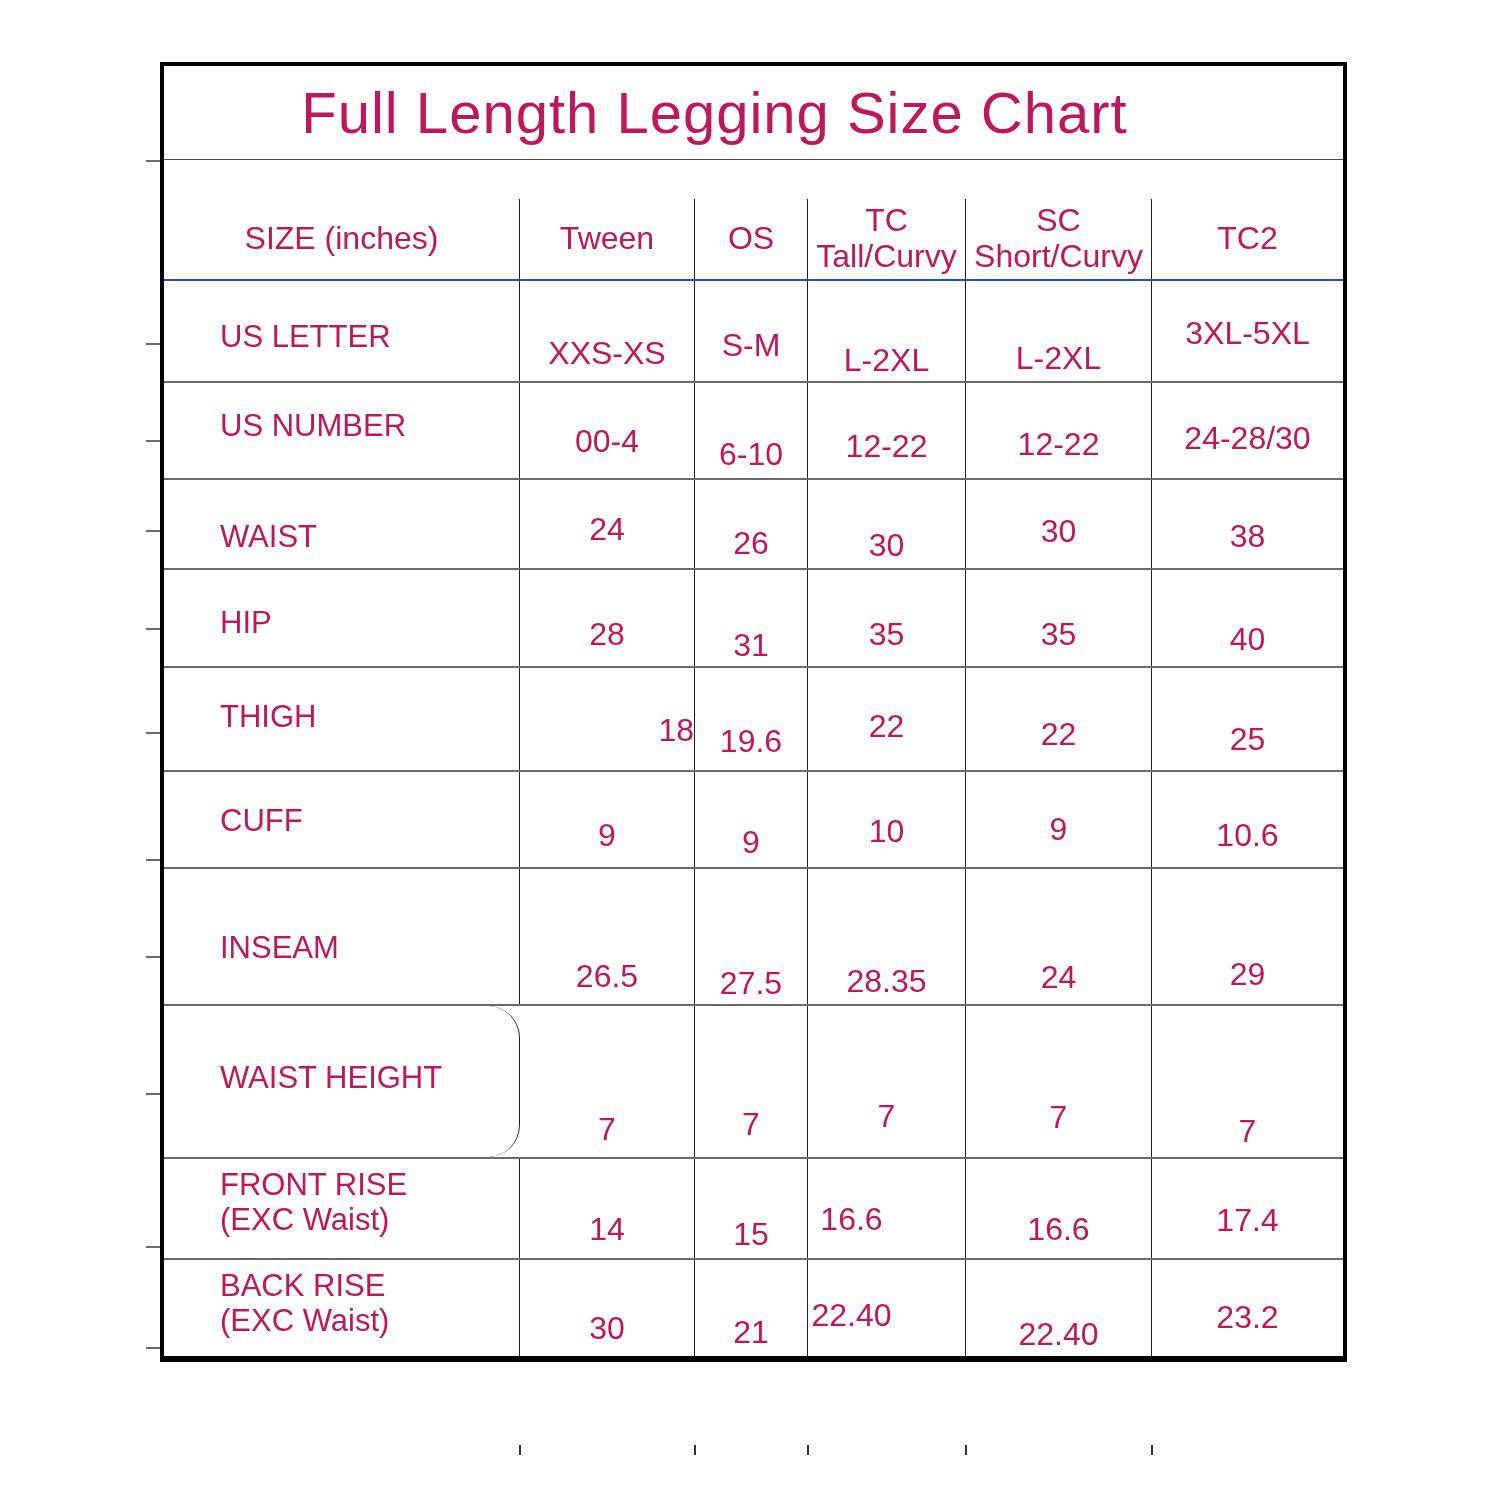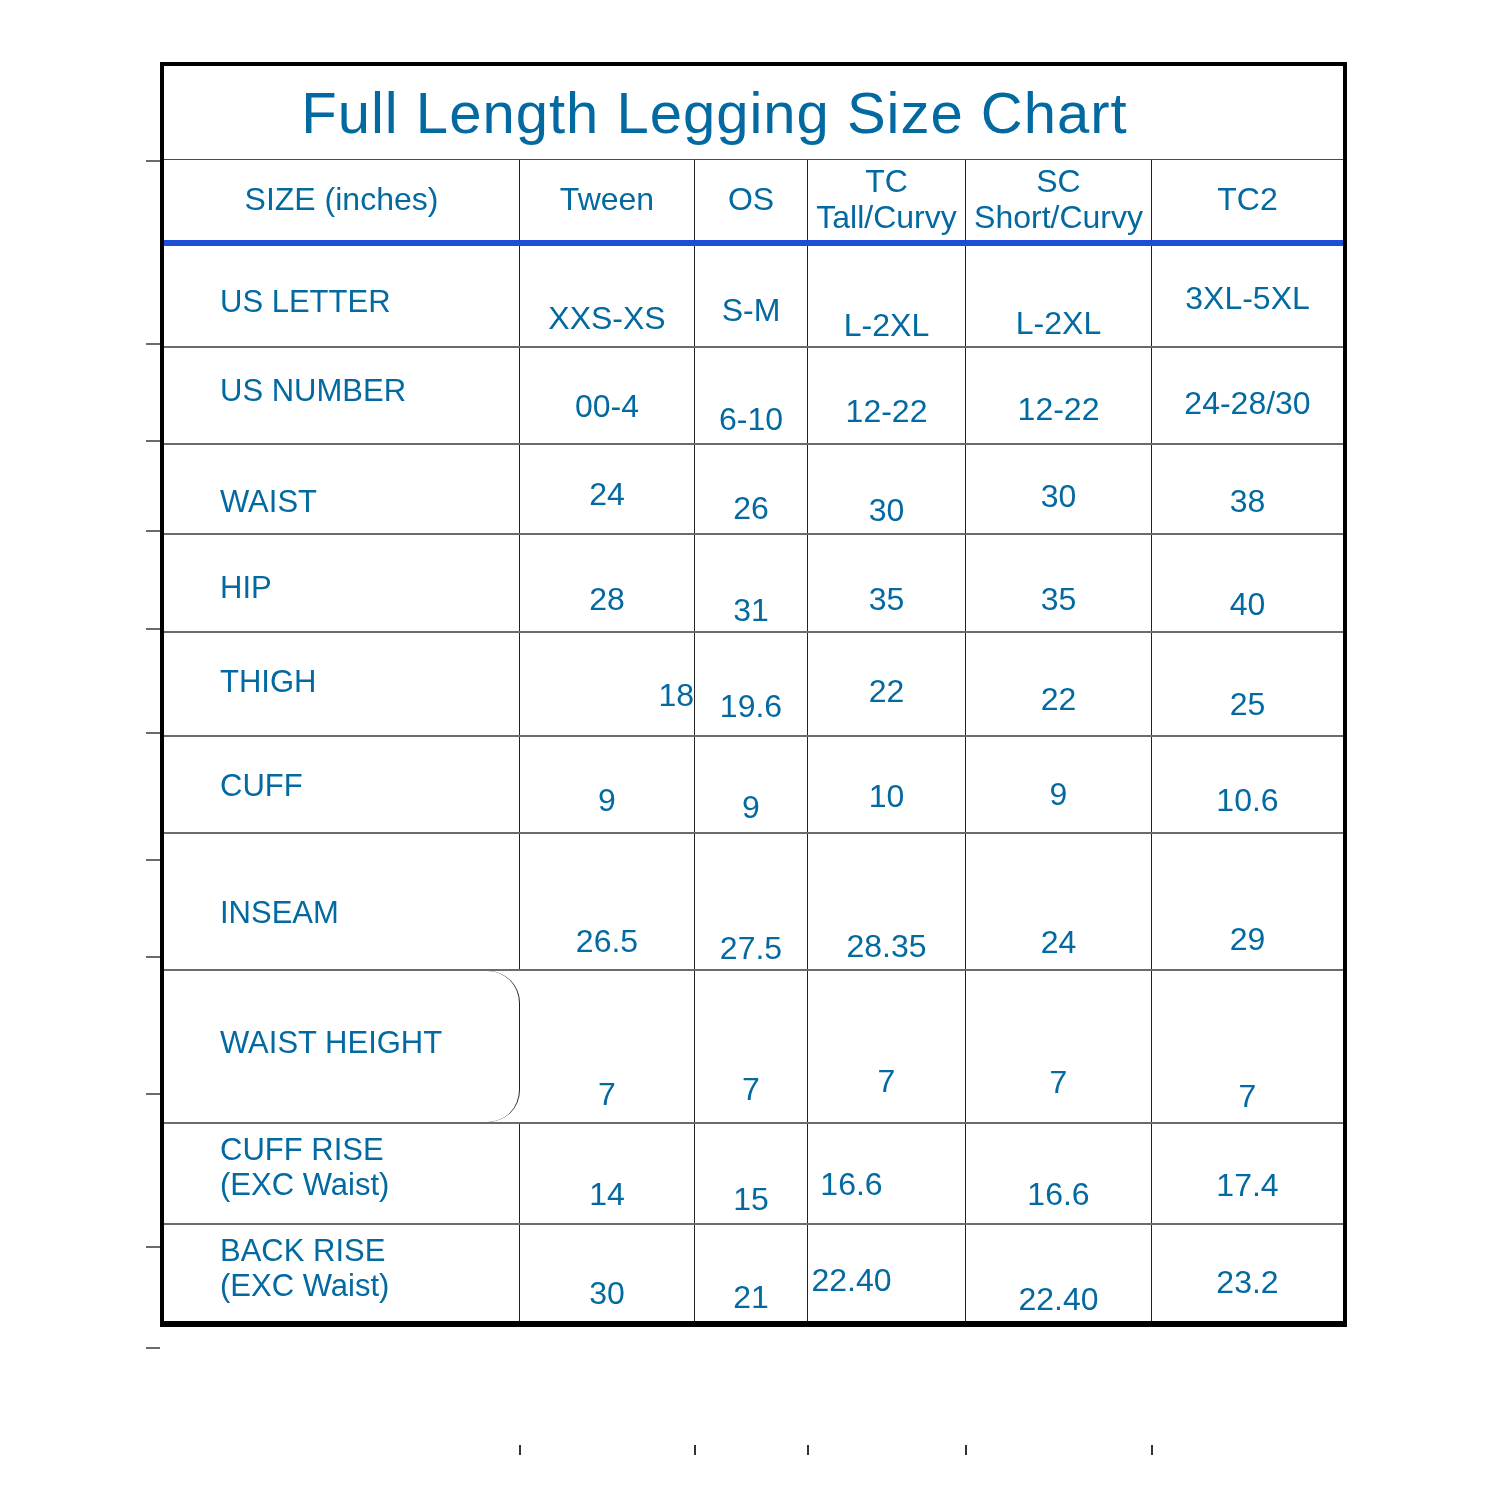--- a/index.html
+++ b/index.html
@@ -1,31 +1,31 @@
 <!DOCTYPE html>
 <html><head>
 <meta charset="utf-8">
 <style>
   html,body{margin:0;padding:0;background:#ffffff;}
   .stage{
     position:relative;width:1500px;height:1500px;background:#ffffff;
-    font-family:"Liberation Sans",sans-serif;color:#0369a1;overflow:hidden;
+    font-family:"Liberation Sans",sans-serif;color:#be185d;overflow:hidden;
   }
   .table-box{
     position:absolute;left:160px;top:62px;width:1179px;
     border:4px solid #000;border-bottom:6px solid #000;background:#fff;
   }
   .title-cell{
     height:94px;border-bottom:1px solid #4a4a4a;
     display:flex;align-items:center;justify-content:center;
     font-size:58px;letter-spacing:1px;padding-right:78px;box-sizing:border-box;
   }
   .row{display:flex;}
   .row.sep{border-bottom:2px solid #6b6b6b;}
-  .row.header-row{border-bottom:6px solid #1d4ed8;}
+  .row.header-row{border-bottom:2px solid #1d4ed8;margin-top:39px;}
   .cell{
     position:relative;display:flex;align-items:center;justify-content:center;
     font-size:32px;line-height:1.12;box-sizing:border-box;
   }
   .cell.colline{border-right:1px solid #222;}
   .label-cell{
     justify-content:flex-start;padding-left:56px;font-size:31px;
     white-space:pre-line;text-align:left;
   }
   .header-cell{white-space:pre-line;text-align:center;font-size:32px;}
@@ -188,21 +188,21 @@
             <span style="transform: translate(0px, 35px);">7</span>
           </div>
           <div class="cell value-cell colline" style="width: 186px;">
             <span style="transform: translate(0px, 36px);">7</span>
           </div>
           <div class="cell value-cell" style="width: 191px;">
             <span style="transform: translate(0px, 50px);">7</span>
           </div>
         </div>
         <div class="row sep" style="height: 99px;">
-          <div class="cell label-cell colline" style="width: 356px;"><span style="transform: translate(0px, -6px);">CUFF RISE
+          <div class="cell label-cell colline" style="width: 356px;"><span style="transform: translate(0px, -6px);">FRONT RISE
 (EXC Waist)</span></div>
           <div class="cell value-cell colline" style="width: 175px;">
             <span style="transform: translate(0px, 21px);">14</span>
           </div>
           <div class="cell value-cell colline" style="width: 113px;">
             <span style="transform: translate(0px, 26px);">15</span>
           </div>
           <div class="cell value-cell colline" style="width: 158px;">
             <span style="transform: translate(-35px, 11px);">16.6</span>
           </div>

